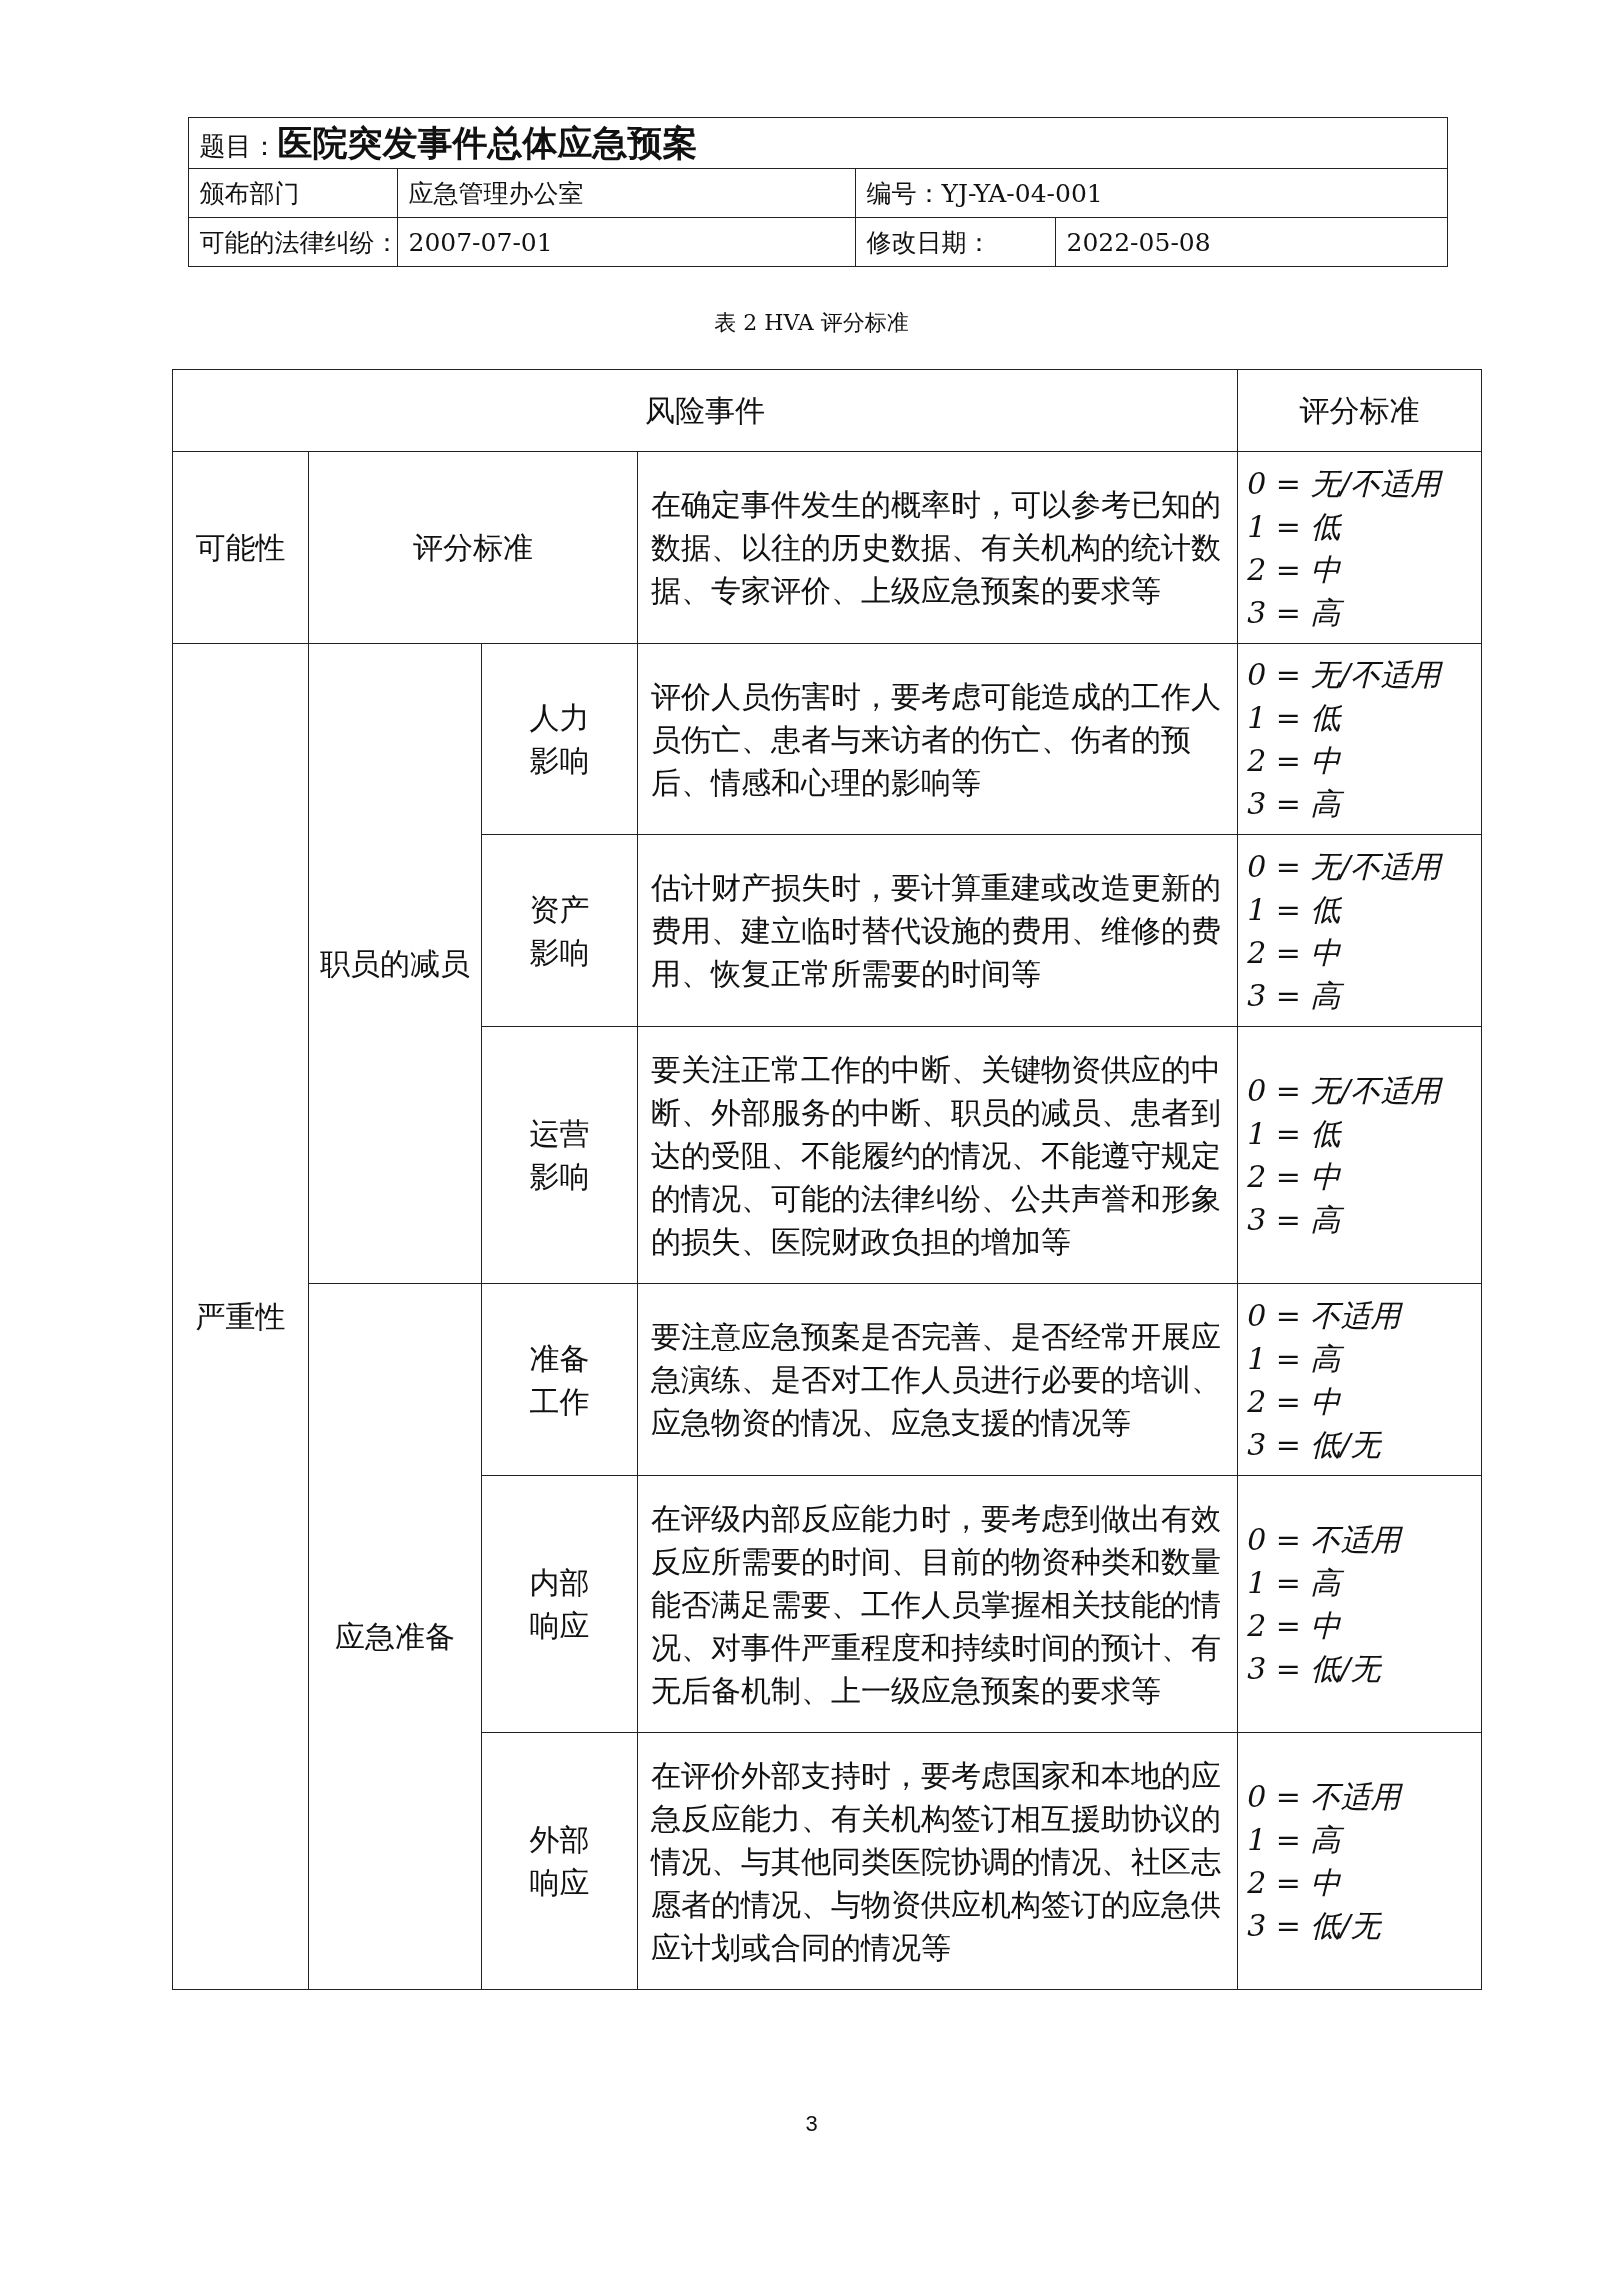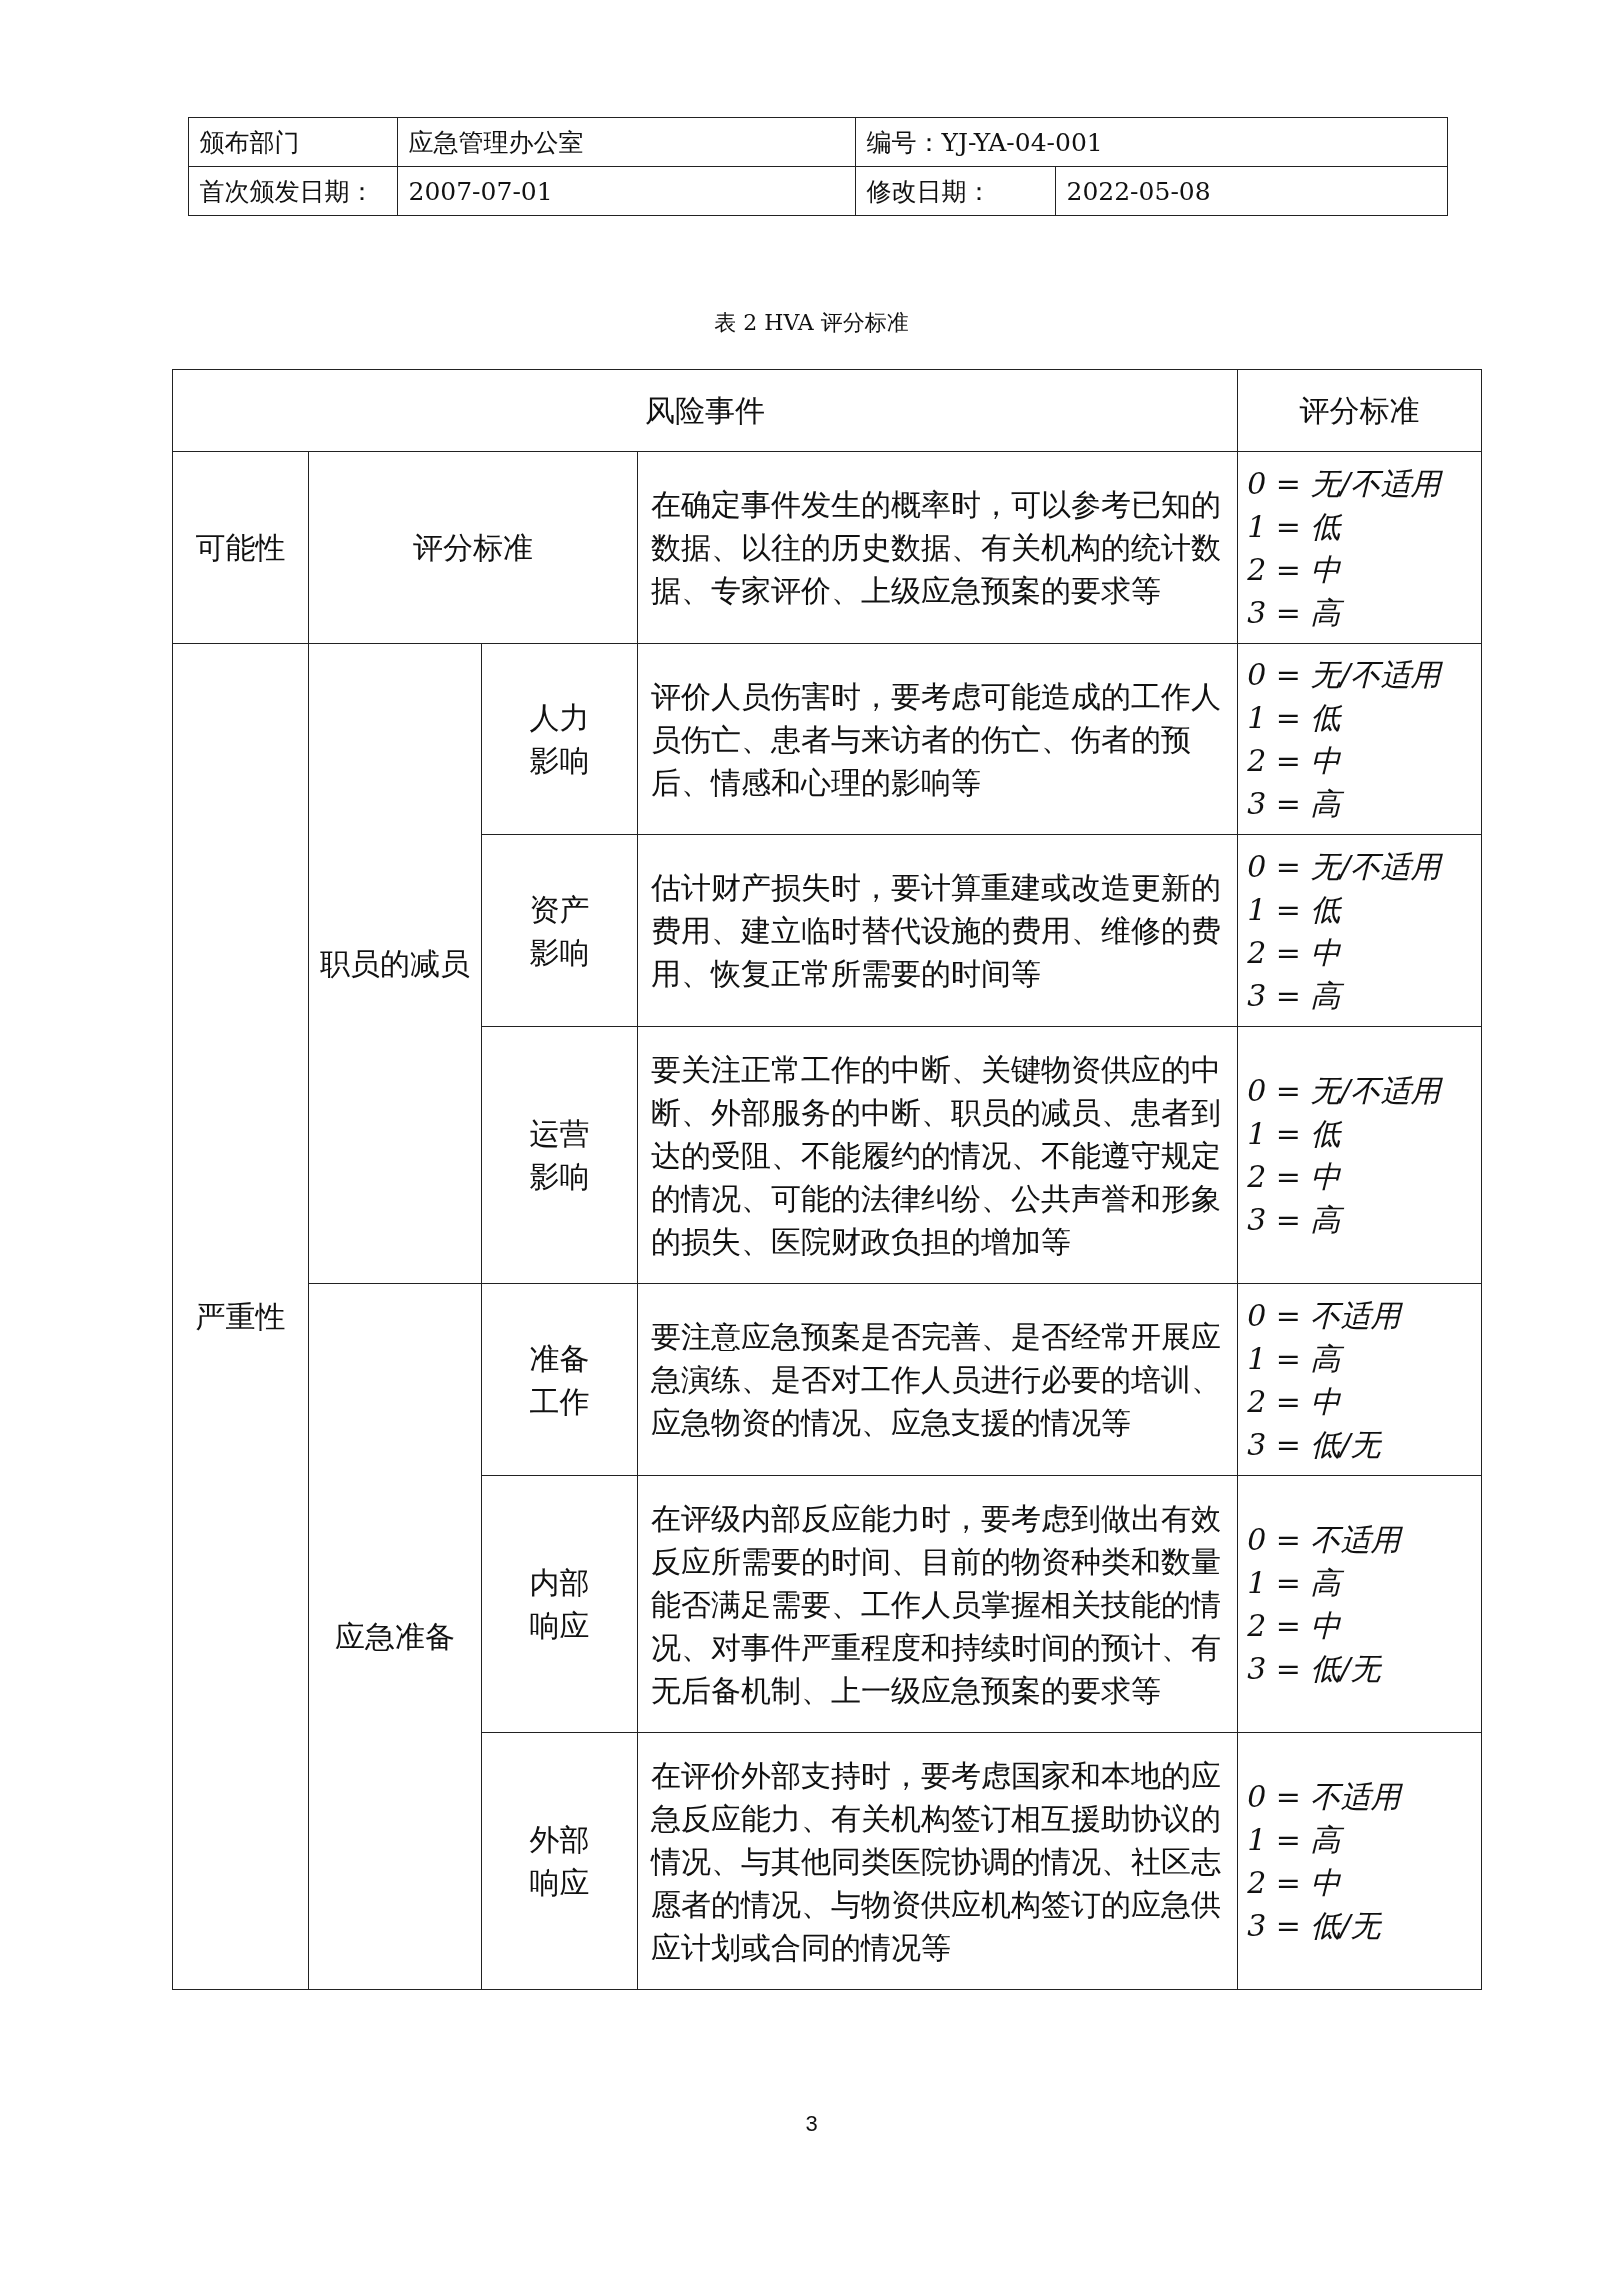--- a/index.html
+++ b/index.html
@@ -23,27 +23,32 @@
 <body>
 
 <table class="hdr">
   <colgroup>
       <col style="width:209px">
       <col style="width:458px">
       <col style="width:200px">
       <col style="width:392px">
     </colgroup>
   <tbody>
+      <tr class="title-row">
+    <td colspan="4">
+      <span class="title-prefix">题目：</span><span class="title-main">医院突发事件总体应急预案</span>
+    </td>
+  </tr>
   <tr>
     <td>颁布部门</td>
     <td>应急管理办公室</td>
     <td colspan="2"><span>编号：</span><span>YJ-YA-04-001</span></td>
   </tr>
   <tr>
-    <td>首次颁发日期：</td>
+    <td>可能的法律纠纷：</td>
     <td>2007-07-01</td>
     <td>修改日期：</td>
     <td>2022-05-08</td>
   </tr>
 </tbody>
   </table>
 
 <div class="caption">表 2 HVA 评分标准</div>
 
 <table class="main">

